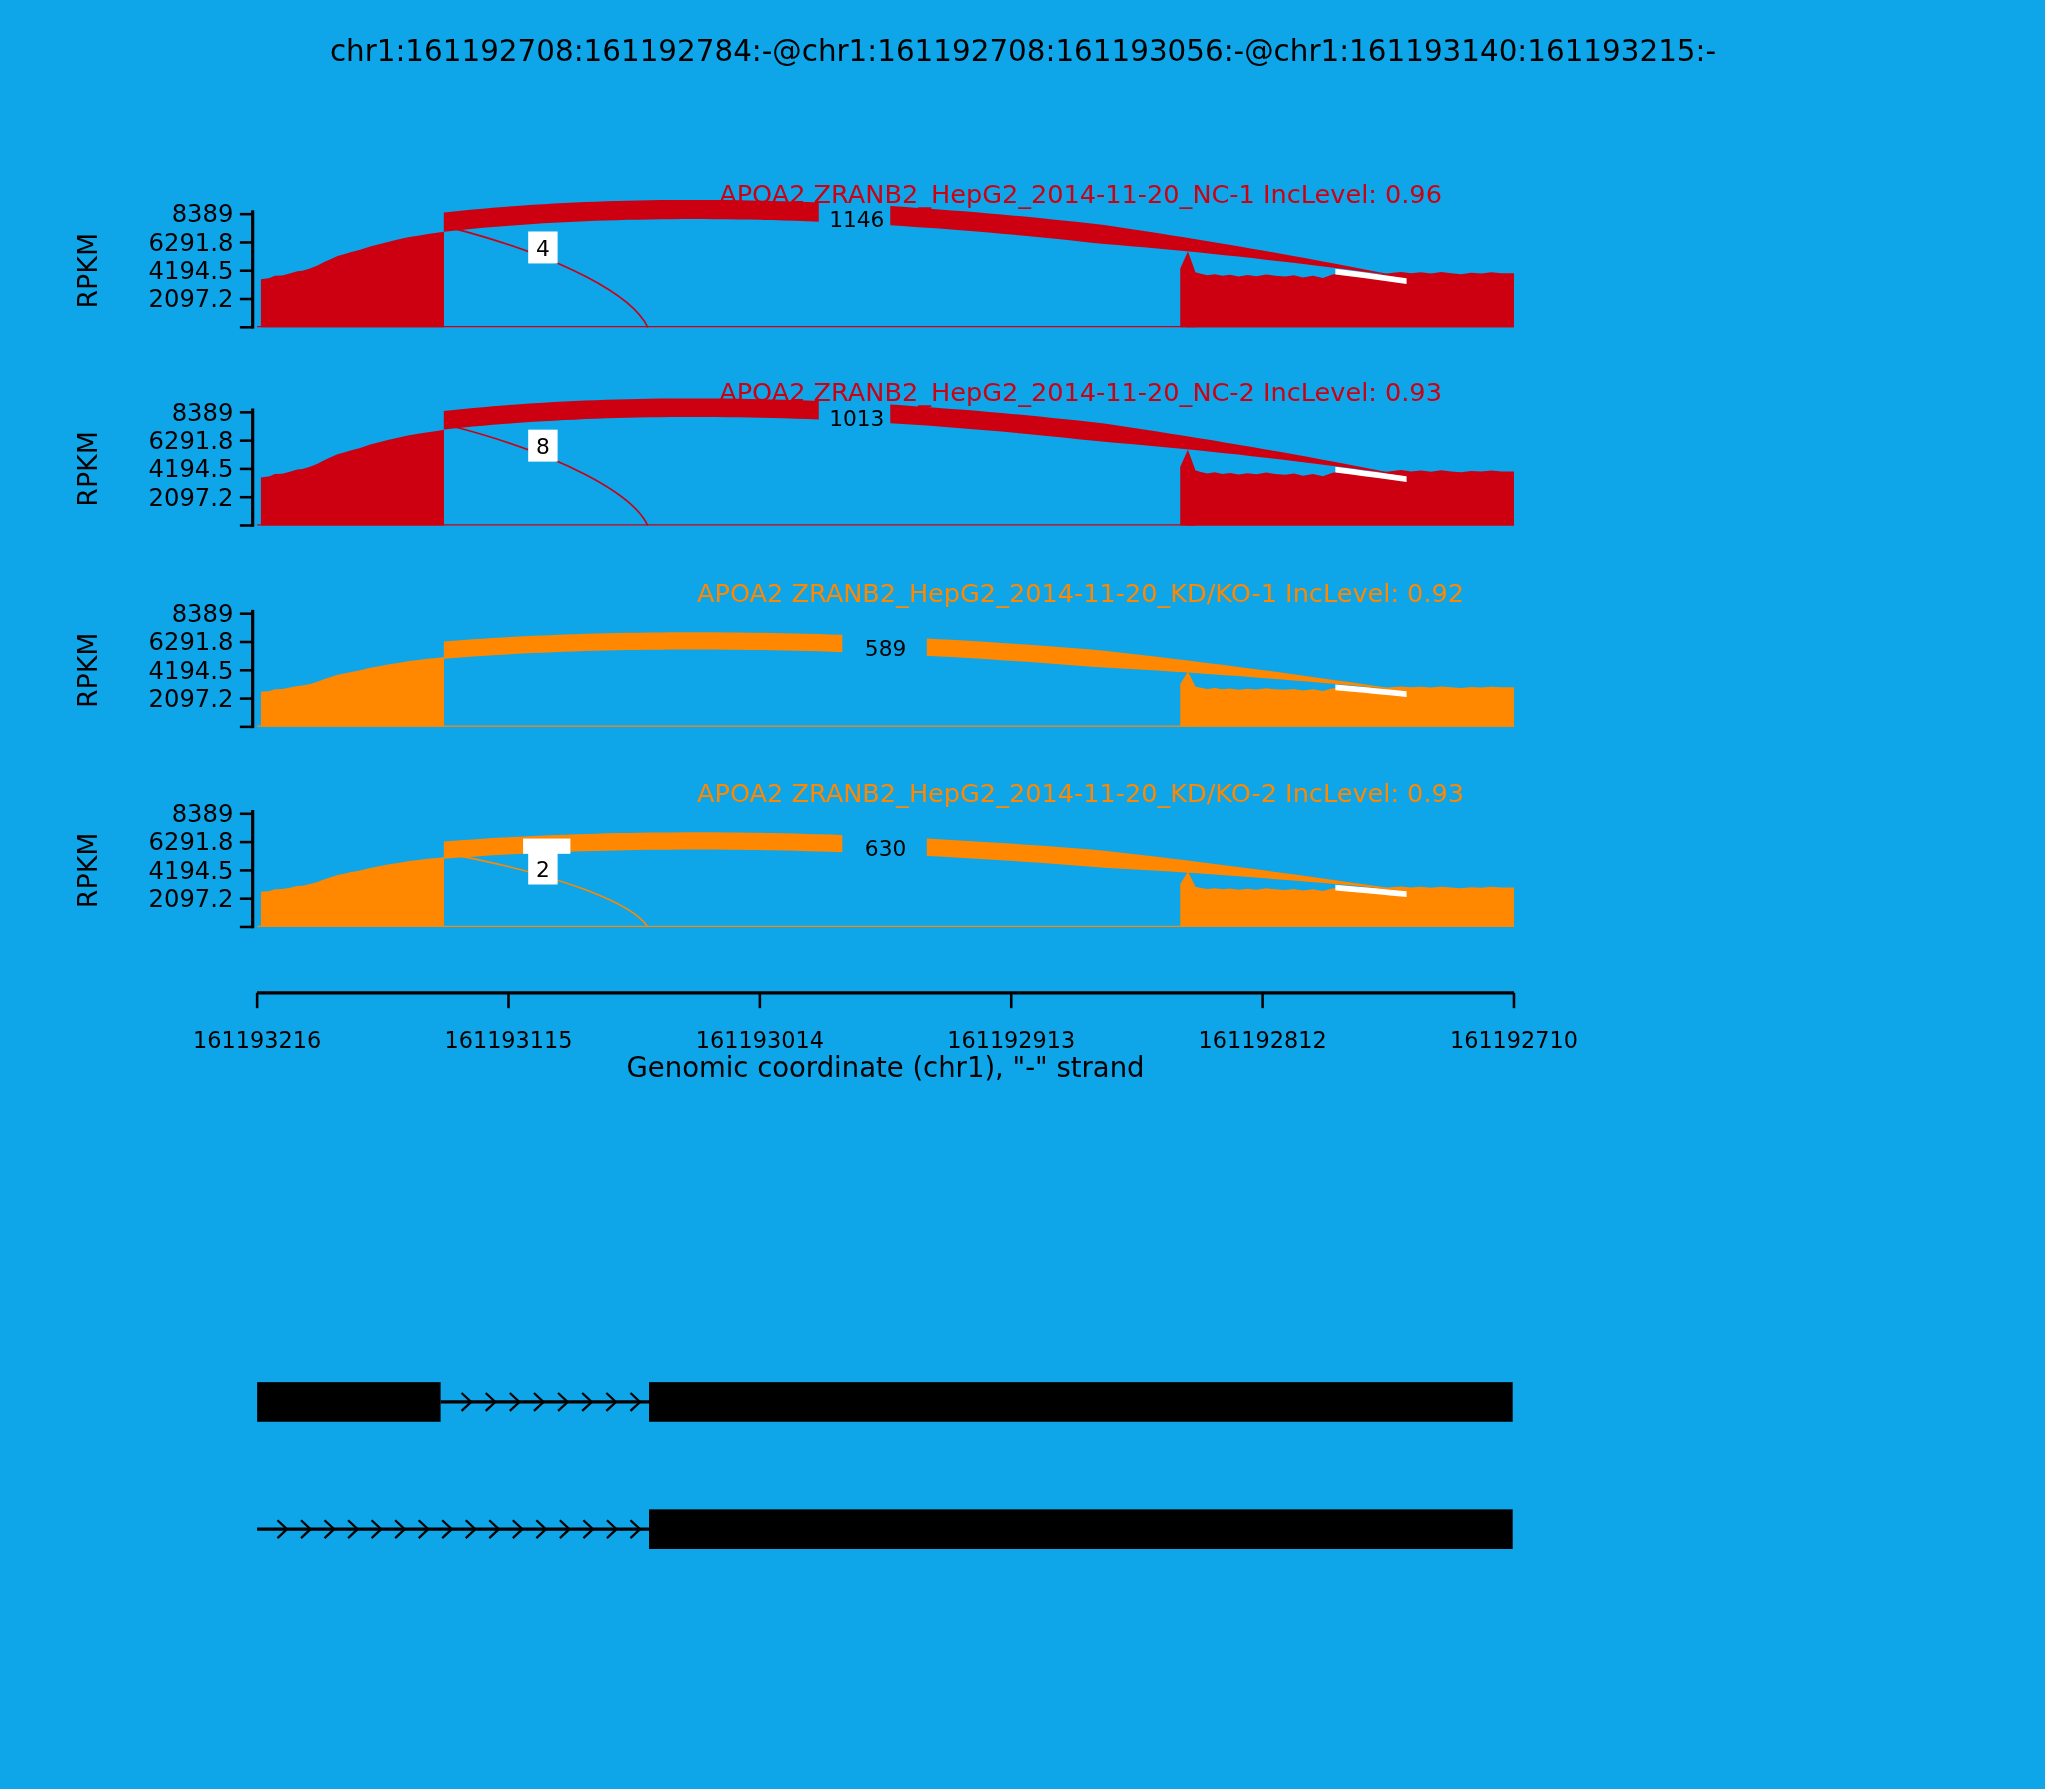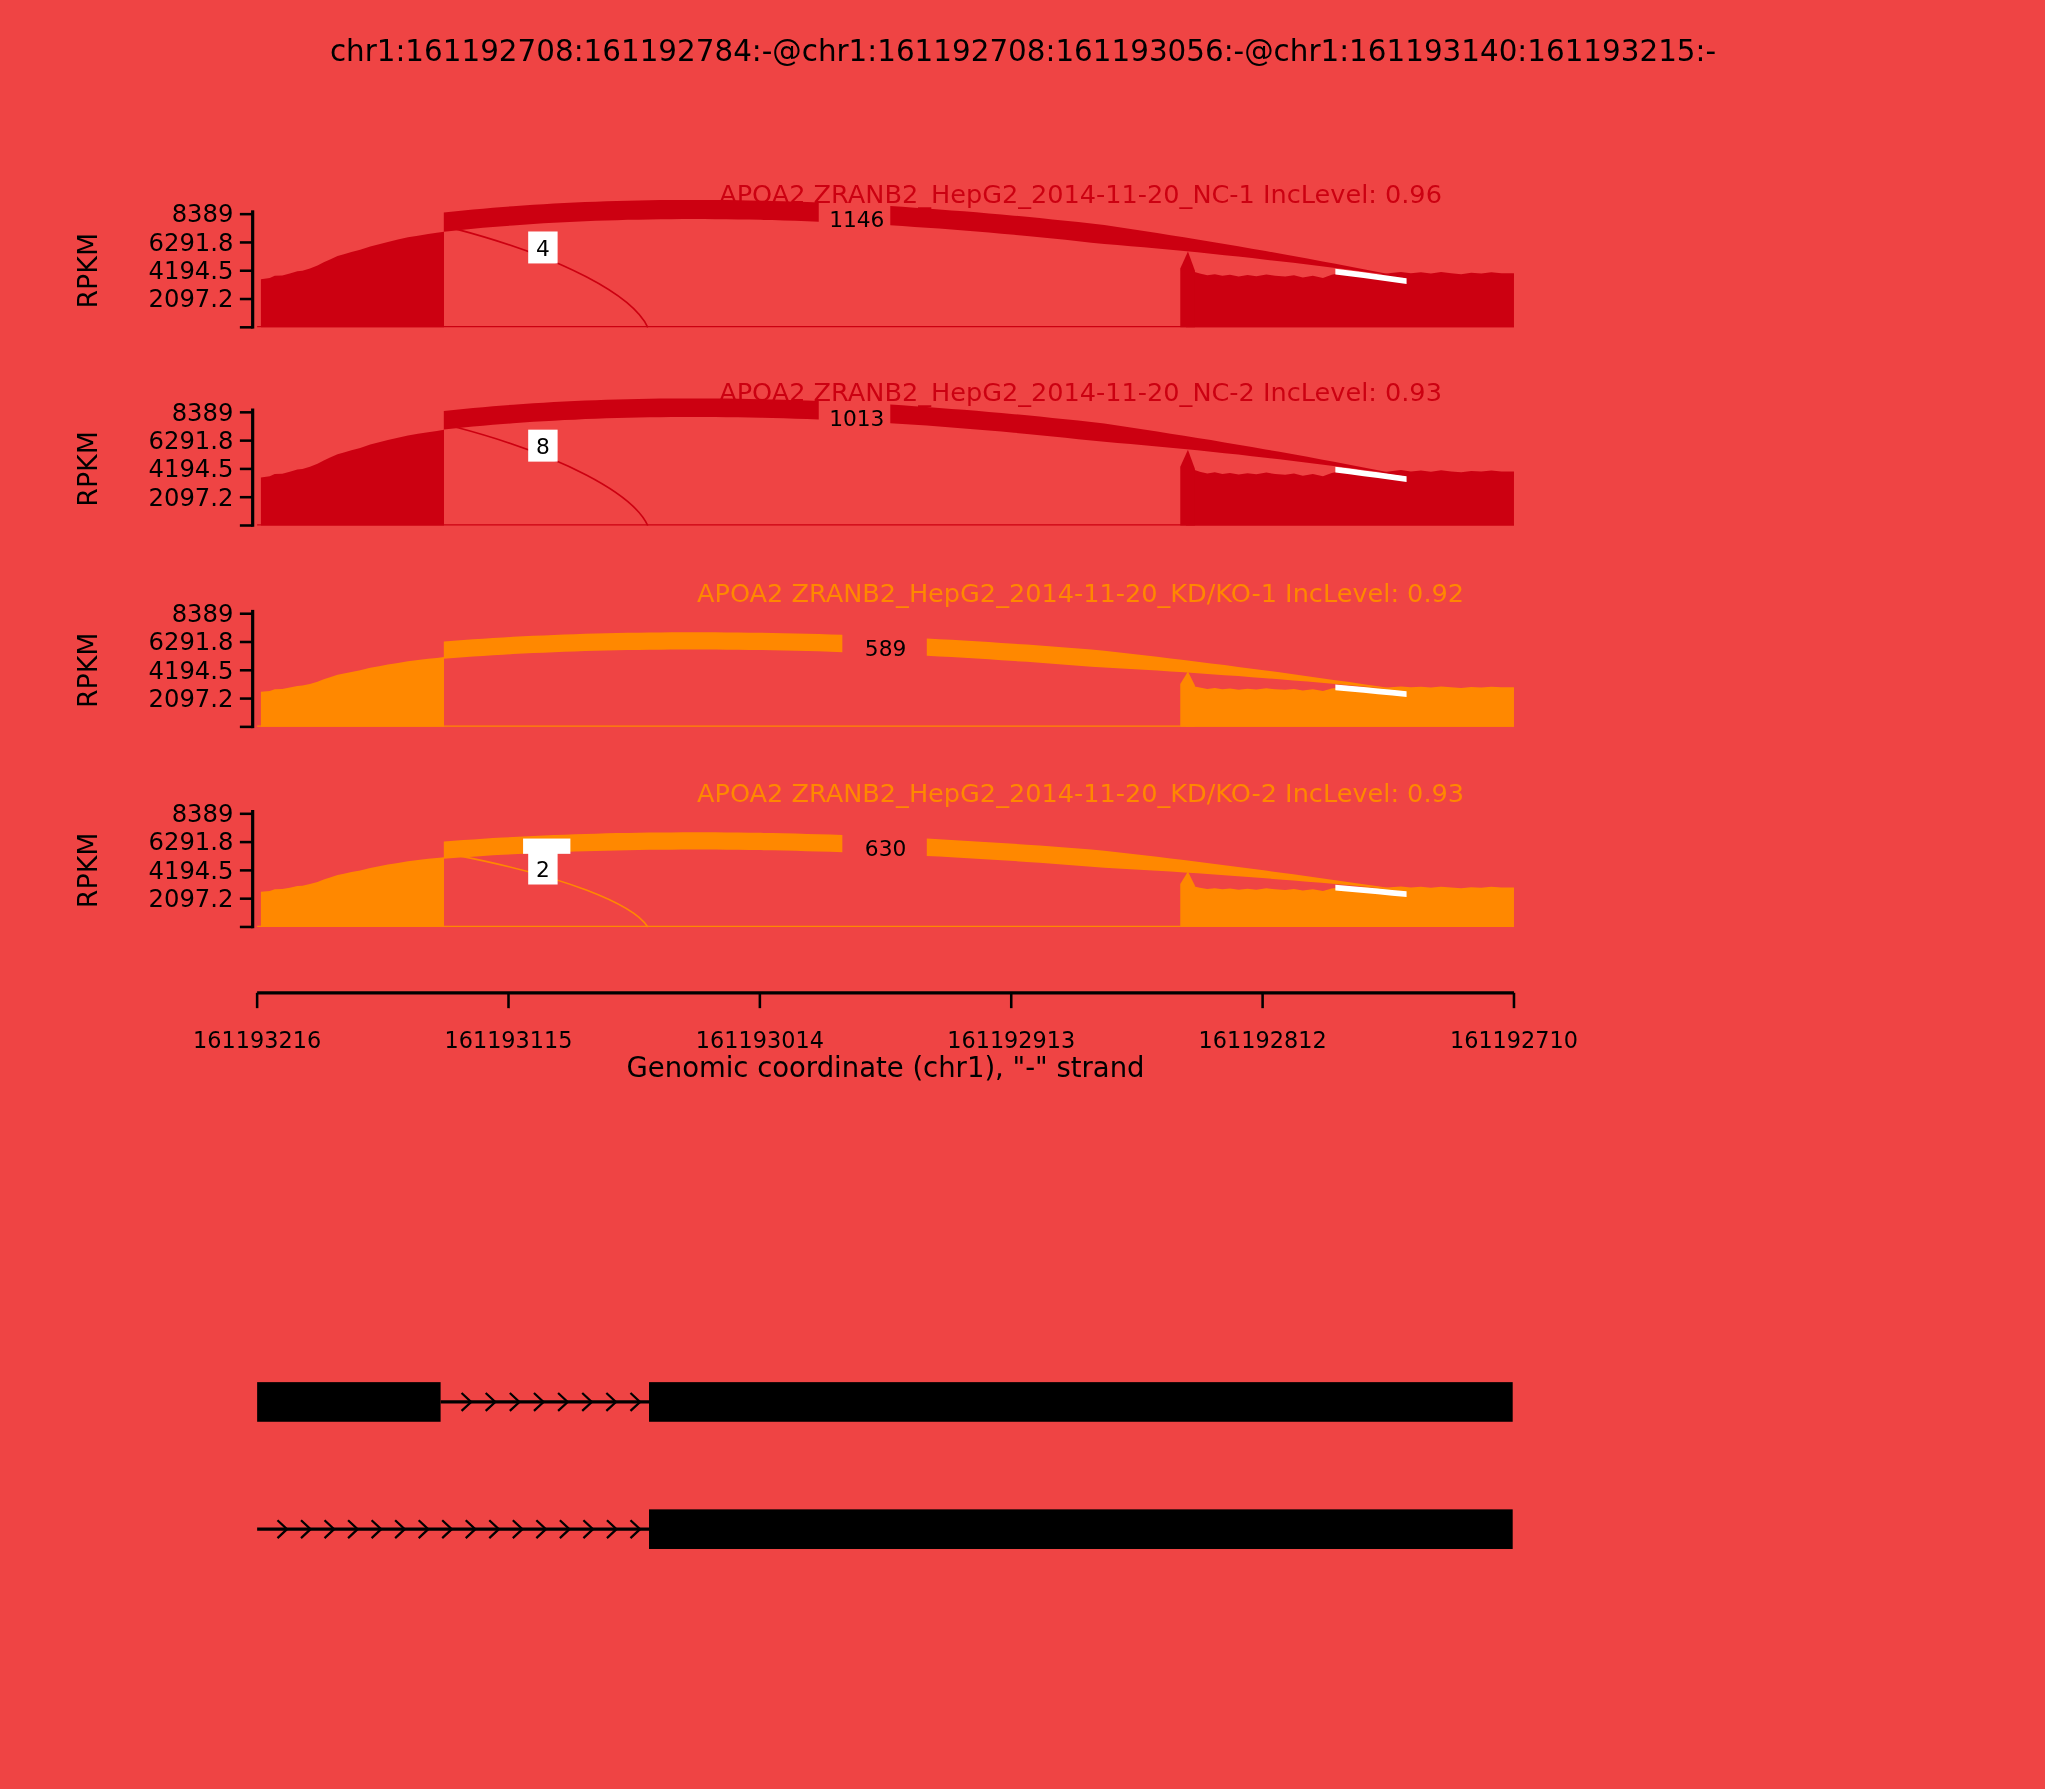--- a/index.html
+++ b/index.html
@@ -1,16 +1,16 @@
 <!DOCTYPE html>
 <html style="font-size:10.2px"><head>
 <meta charset="utf-8">
 <style>
   html,body{margin:0;padding:0;background:#ffffff;}
-  .fig{position:relative;width:2046px;height:1790px;background:#ef4444;
+  .fig{position:relative;width:2046px;height:1790px;background:#0ea5e9;
        font-family:"DejaVu Sans","Liberation Sans",sans-serif;}
   svg{position:absolute;left:0;top:0;}
   text{font-family:"DejaVu Sans","Liberation Sans",sans-serif;}
 </style>
 </head>
 <body>
 
 <div class="fig">
   <svg width="2046" height="1790" viewBox="0 0 3200 2800">
     <text x="1600" y="95" font-size="46" text-anchor="middle" fill="#000000">chr1:161192708:161192784:-@chr1:161192708:161193056:-@chr1:161193140:161193215:-</text>

